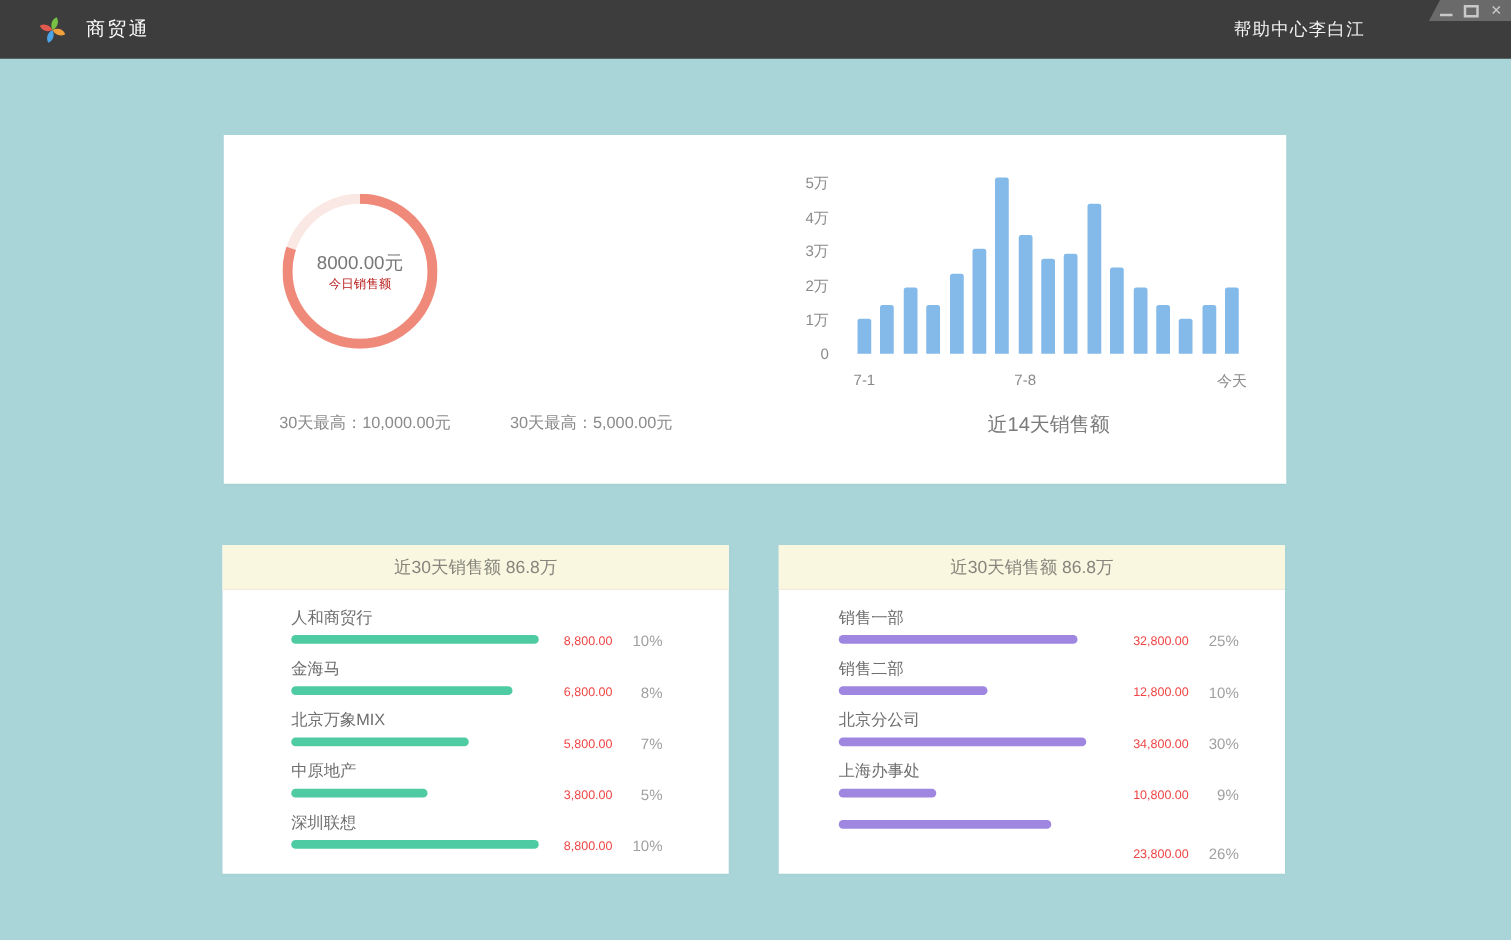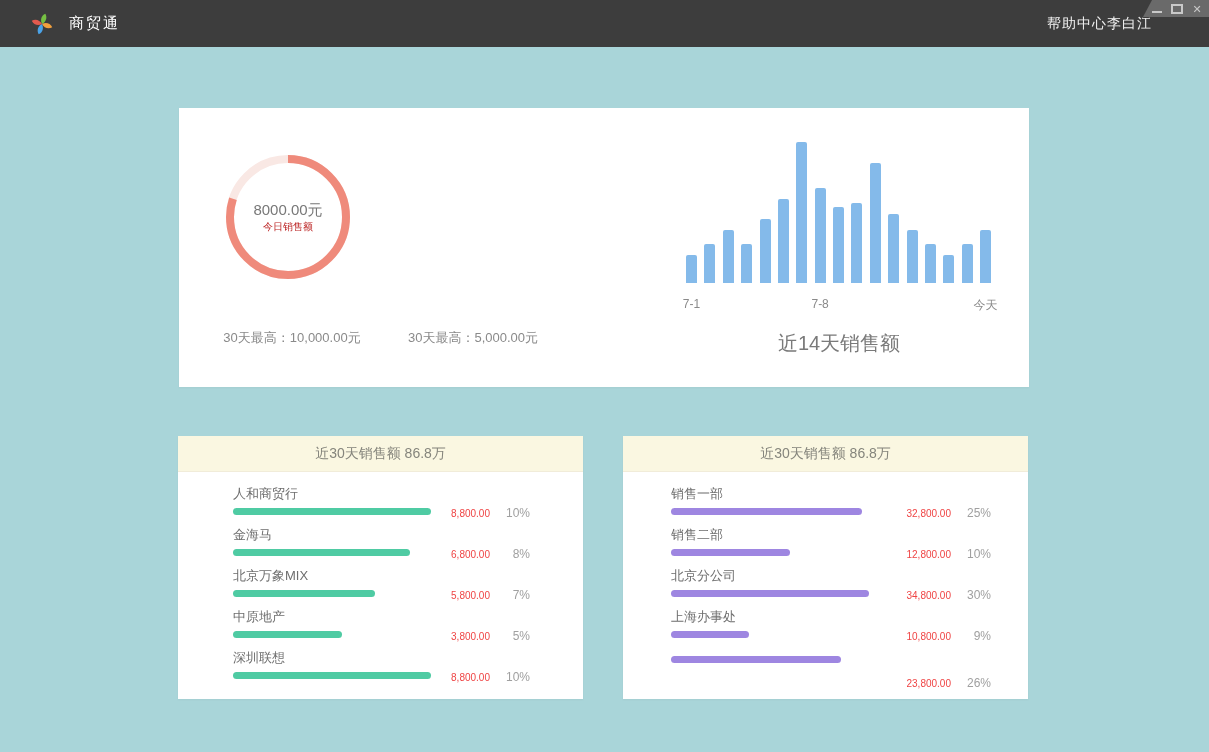--- a/index.html
+++ b/index.html
@@ -13,21 +13,21 @@
   .titlebar{
     position:absolute;left:0;top:0;width:1209px;height:47px;
     background:#3d3d3d;display:flex;align-items:center;box-sizing:border-box;
     padding-left:28px;z-index:5;
   }
   .logo{width:28px;height:28px;display:inline-block;flex:0 0 auto;}
   .app-title{color:#ffffff;font-size:15px;margin-left:13px;letter-spacing:2px;}
   .tb-spacer{flex:1;}
   .tb-link{color:#f2f2f2;font-size:14px;cursor:pointer;letter-spacing:1px;}
   .tb-link.help{}
-  .tb-link.user{margin-right:57px;}
+  .tb-link.user{margin-right:117px;}
   .win-chip{
     position:absolute;top:0;right:0;height:17px;width:66px;
     background:#6a6a6a;
     clip-path:polygon(9px 0,100% 0,100% 100%,0 100%);
     display:flex;align-items:center;justify-content:flex-end;
     padding-right:6px;box-sizing:border-box;gap:8px;
   }
   .win-btn{display:inline-flex;align-items:center;justify-content:center;
     width:12px;height:12px;color:#c9c9c9;cursor:pointer;}
   .win-min{border-bottom:2px solid #c9c9c9;width:10px;height:7px;}
@@ -52,21 +52,21 @@
   .cap-1{left:184px;width:220px;}
   
   .ylabels{position:absolute;right:366px;top:0;width:60px;height:200px;}
   .ylabel{position:absolute;right:0;font-size:12px;color:#8a8a8a;white-space:nowrap;}
   .bars{position:absolute;left:507px;top:35px;width:305px;height:140px;
     display:flex;align-items:flex-end;justify-content:space-between;}
   .bar{width:11px;border-radius:2px 2px 0 0;}
   .xlabels{position:absolute;left:507px;top:189px;width:305px;height:14px;}
   .xlabel{position:absolute;transform:translateX(-50%);font-size:12px;color:#8a8a8a;white-space:nowrap;}
   .chart-caption{position:absolute;left:500px;top:222px;width:320px;text-align:center;
-    font-size:20px;color:#7a7a7a;}
+    font-size:16px;color:#7a7a7a;}
   
   .list-header{height:36px;display:flex;align-items:center;justify-content:center;
     background:#faf7e1;font-size:14px;color:#85857c;border-bottom:1px solid #f1ecd9;box-sizing:border-box;}
   .list-body{padding-top:14px;}
   .list-row{position:relative;height:41px;box-sizing:border-box;}
   .panel-left .list-row{padding-left:55px;}
   .panel-right .list-row{padding-left:48px;}
   .row-label{font-size:13px;color:#6e6e6e;line-height:16px;}
   .row-bar{height:7px;border-radius:4px;margin-top:6px;}
   .row-value{position:absolute;top:20px;display:flex;align-items:center;}
@@ -115,20 +115,28 @@
     </svg>
     <div class="gauge-text">
       <div class="gauge-value">8000.00元</div>
       <div class="gauge-label">今日销售额</div>
     </div>
   </div>
   <div class="gauge-caption cap-0">30天最高：10,000.00元</div>
 
   <div class="gauge-caption cap-1">30天最高：5,000.00元</div>
 
+  <div class="ylabels">
+      <span class="ylabel" style="top: 30px;">5万</span>
+      <span class="ylabel" style="top: 57.6px;">4万</span>
+      <span class="ylabel" style="top: 85.2px;">3万</span>
+      <span class="ylabel" style="top: 112.8px;">2万</span>
+      <span class="ylabel" style="top: 140.4px;">1万</span>
+      <span class="ylabel" style="top: 168px;">0</span>
+    </div>
   <div class="bars">
       <div class="bar" style="height: 28px; background: rgb(132, 186, 234);"></div>
       <div class="bar" style="height: 39px; background: rgb(132, 186, 234);"></div>
       <div class="bar" style="height: 53px; background: rgb(132, 186, 234);"></div>
       <div class="bar" style="height: 39px; background: rgb(132, 186, 234);"></div>
       <div class="bar" style="height: 64px; background: rgb(132, 186, 234);"></div>
       <div class="bar" style="height: 84px; background: rgb(132, 186, 234);"></div>
       <div class="bar" style="height: 141px; background: rgb(132, 186, 234);"></div>
       <div class="bar" style="height: 95px; background: rgb(132, 186, 234);"></div>
       <div class="bar" style="height: 76px; background: rgb(132, 186, 234);"></div>

